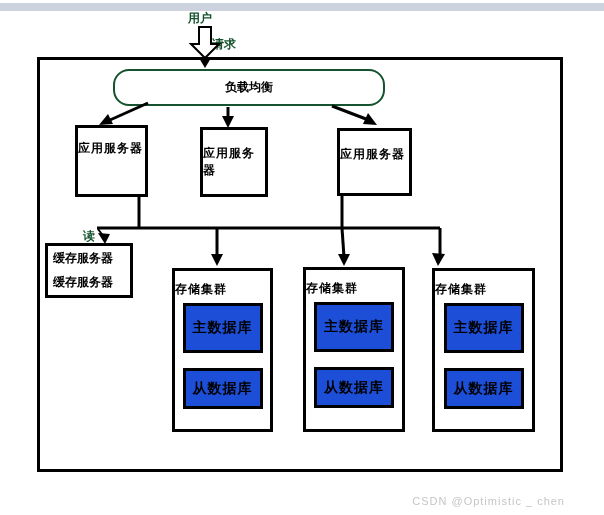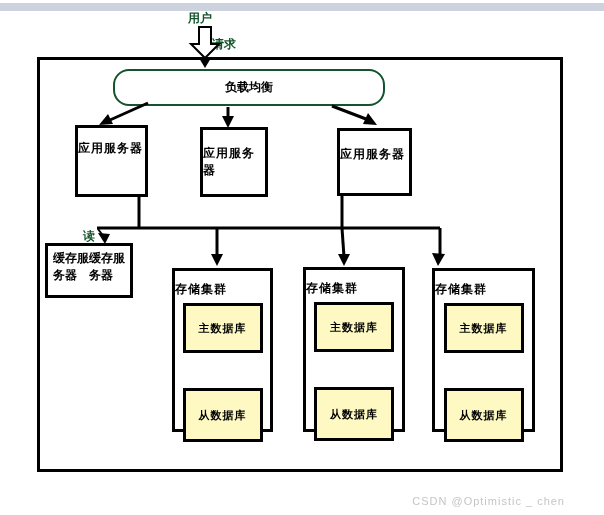--- a/index.html
+++ b/index.html
@@ -31,40 +31,40 @@
     position:absolute;border:3px solid #000;box-sizing:border-box;background:#fff;
     text-align:left;font-weight:bold;font-size:12px;padding-top:15px;
     letter-spacing:1px;
   }
   .app-1{left:75px;top:125px;width:73px;height:72px;padding-top:12px;}
   .app-2{left:200px;top:127px;width:68px;height:70px;}
   .app-3{left:337px;top:128px;width:75px;height:68px;}
   .cache-box{
     position:absolute;left:45px;top:243px;width:88px;height:55px;
     border:3px solid #000;box-sizing:border-box;background:#fff;
-    display:flex;flex-direction:row;justify-content:space-between;
+    display:flex;flex-direction:column;justify-content:space-between;
     padding:4px 5px;font-weight:bold;font-size:12px;
   }
   .cluster{
     position:absolute;border:3px solid #000;box-sizing:border-box;background:#fff;
   }
   .cluster-1{left:172px;top:268px;width:101px;height:164px;}
   .cluster-2{left:303px;top:267px;width:102px;height:165px;}
   .cluster-3{left:432px;top:268px;width:103px;height:164px;}
   .cluster-label{
     text-align:left;margin-top:10px;font-weight:bold;font-size:12px;letter-spacing:1px;
   }
   .db-box{
     position:absolute;left:50%;transform:translateX(-50%);
     width:80px;height:50px;border:3px solid #000;box-sizing:border-box;
     display:flex;align-items:center;justify-content:center;
-    font-weight:bold;font-size:11px;background:#fef9c3;letter-spacing:1px;
+    font-weight:bold;font-size:14px;background:#1d4ed8;letter-spacing:1px;
   }
   .db-master{top:32px;}
-  .db-slave{top:97px;height:54px;margin-top:20px;}
+  .db-slave{top:97px;height:41px;}
   .connector-layer{
     position:absolute;left:0;top:0;width:604px;height:515px;pointer-events:none;
   }
   .watermark{
     position:absolute;right:39px;top:495px;
     font-family:"Liberation Sans","DejaVu Sans",sans-serif;
     font-size:11px;color:#c5c5c5;letter-spacing:1px;
   }
 </style>
 </head>

